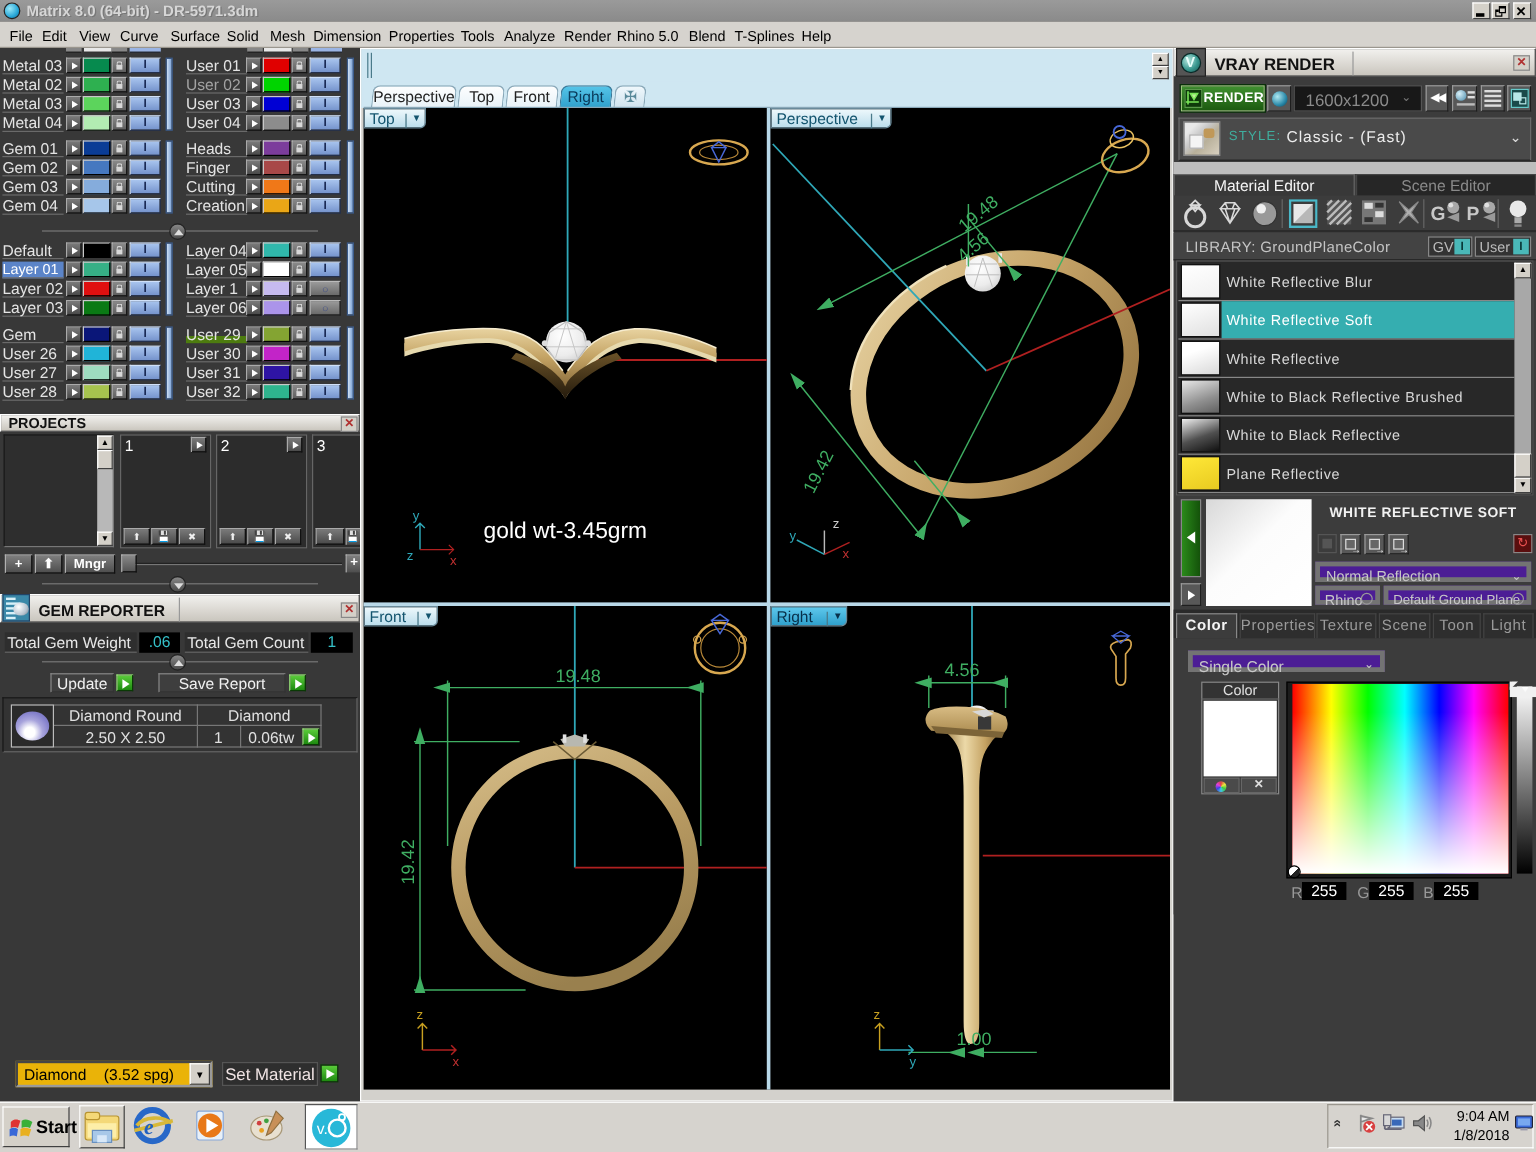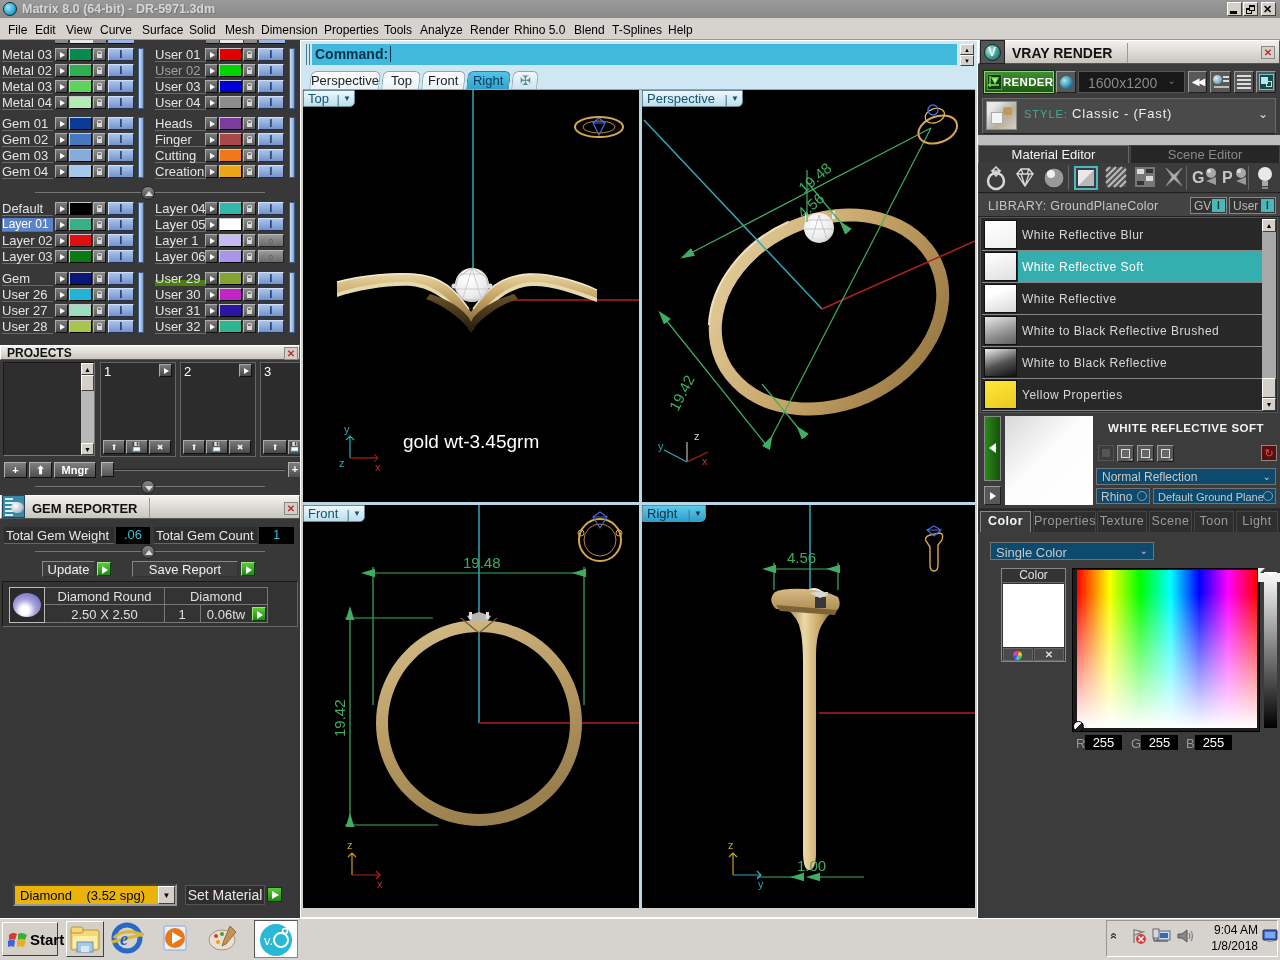--- a/index.html
+++ b/index.html
@@ -14,21 +14,21 @@
 .arr i{position:absolute;left:4px;top:3px;width:0;height:0;border-left:5px solid #fff;border-top:3px solid transparent;border-bottom:3px solid transparent}
 .sw{width:23px;height:13px;border-top:1px solid #c8c8c8;border-left:1px solid #c8c8c8;border-right:1px solid #000;border-bottom:1px solid #000}
 .lock{width:13px;height:13px;background:linear-gradient(#8a8a8a,#5e5e5e);border-top:1px solid #b5b5b5;border-left:1px solid #b5b5b5;border-right:1px solid #161616;border-bottom:1px solid #161616}
 .lock i{position:absolute;left:3px;top:5px;width:5px;height:4px;background:#d8d8d8}
 .lock i:before{content:"";position:absolute;left:0px;top:-3px;width:3px;height:3px;border:1px solid #d8d8d8;border-bottom:none;border-radius:2px 2px 0 0}
 .ib{width:26px;height:13px;background:linear-gradient(#a8c4ee,#7593cc);border-top:1px solid #d0e0f8;border-left:1px solid #d0e0f8;border-right:1px solid #24304c;border-bottom:1px solid #24304c;color:#1a2a55;font-weight:bold;font-size:10px;text-align:center;line-height:12px}
 .ob{width:26px;height:13px;background:linear-gradient(#9a9a9a,#6a6a6a);border-top:1px solid #bbb;border-left:1px solid #bbb;border-right:1px solid #222;border-bottom:1px solid #222;color:#3a4a8a;font-size:9px;text-align:center;line-height:12px}
 .vbar{width:6px;background:linear-gradient(90deg,#cfe0f4,#7aa0d4);border:1px solid #3a5a8a}
 .gbtn{width:14px;height:14px;background:linear-gradient(#5acc3a,#1e8a10);border:1px solid #0a3a05;border-top-color:#9ae87a;border-left-color:#9ae87a}
 .gbtn i{position:absolute;left:4px;top:3px;width:0;height:0;border-left:6px solid #fff;border-top:4px solid transparent;border-bottom:4px solid transparent}
-.dd{background:#0c4a6e;border:1px solid #737373;color:#c8c8c8}
+.dd{background:#4c1d95;border:4px solid #737373;color:#c8c8c8}
 </style></head><body>
 <div id="screen">
     <div class="ab" style="left:0;top:0;width:1280px;height:18px;background:linear-gradient(#9a9a9a,#8a8a8a)"></div>
     <div class="ab" style="left:3px;top:2px;width:14px;height:14px;border-radius:50%;background:radial-gradient(circle at 35% 35%,#9ae8f8,#2aa8d8 60%,#0a6898);border:1px solid #222"></div>
     <div class="ab" style="left:22px;top:2px;font-size:12.5px;font-weight:bold;color:#d6d6d6;text-shadow:1px 1px 0 #777">Matrix 8.0 (64-bit) - DR-5971.3dm</div>
     <div class="ab g3d" style="left:1227px;top:2px;width:15px;height:14px">
       <div style="position:relative;width:100%;height:100%">
         <div class="ab" style="left:2px;top:8px;width:7px;height:3px;background:#000"></div>
       </div>
     </div>
@@ -462,24 +462,20 @@
       <div class="ab g3d" style="left:143px;top:0px;width:17px;height:18px;text-align:center;font-size:8px;line-height:17px;color:#000">▼</div>
     </div>
     <div class="ab" style="left:185px;top:885px;width:80px;height:20px;background:#2e2e2e;border:1px solid #555;color:#f0e4e4;font-size:14px;text-align:center;line-height:18px">Set Material</div>
     <div class="ab" style="left:267px;top:887px;width:15px;height:15px;background:linear-gradient(#5acc3a,#1e8a10);border:1px solid #0a3a05">
       <div class="ab" style="left:4px;top:3px;width:0;height:0;border-left:7px solid #fff;border-top:4px solid transparent;border-bottom:4px solid transparent"></div>
     </div>
     <div class="ab" style="left:300px;top:40px;width:678px;height:878px;background:#d3d1cc;border:1px solid #fff"></div>
     <div class="ab" style="left:301px;top:41px;width:676px;height:49px;background:#cfe7f2"></div>
     <div class="ab" style="left:306px;top:44px;width:1px;height:21px;background:#4a7a8a"></div>
     <div class="ab" style="left:309px;top:44px;width:1px;height:21px;background:#4a7a8a"></div>
-    <div class="ab" style="left:312px;top:44px;width:645px;height:21px;background:#41b9dc">
-      <div class="ab" style="left:3px;top:2px;font-size:14px;font-weight:bold;color:#0a3050">Command:</div>
-      <div class="ab" style="left:78px;top:2px;width:1px;height:16px;background:#0a3050"></div>
-    </div>
     <div class="ab g3d" style="left:960px;top:44px;width:14px;height:11px;text-align:center;font-size:6px;line-height:10px;color:#000">▲</div>
     <div class="ab g3d" style="left:960px;top:55px;width:14px;height:11px;text-align:center;font-size:6px;line-height:10px;color:#000">▼</div>
     <div class="ab" style="left:303px;top:68px;width:672px;height:22px;background:#cfe7f2"></div>
     <div class="ab" style="left:310px;top:71px;width:70px;height:19px;background:linear-gradient(#fdfefe,#e8f2f8);color:#222;border:1px solid #8aa8b8;border-bottom:none;border-radius:6px 6px 0 0;text-align:center;font-size:13px;line-height:18px;transform:skewX(-6deg)"><span style="display:inline-block;transform:skewX(6deg)">Perspective</span></div>
     <div class="ab" style="left:382px;top:71px;width:38px;height:19px;background:linear-gradient(#fdfefe,#e8f2f8);color:#222;border:1px solid #8aa8b8;border-bottom:none;border-radius:6px 6px 0 0;text-align:center;font-size:13px;line-height:18px;transform:skewX(-6deg)"><span style="display:inline-block;transform:skewX(6deg)">Top</span></div>
     <div class="ab" style="left:422px;top:71px;width:43px;height:19px;background:linear-gradient(#fdfefe,#e8f2f8);color:#222;border:1px solid #8aa8b8;border-bottom:none;border-radius:6px 6px 0 0;text-align:center;font-size:13px;line-height:18px;transform:skewX(-6deg)"><span style="display:inline-block;transform:skewX(6deg)">Front</span></div>
     <div class="ab" style="left:467px;top:71px;width:43px;height:19px;background:linear-gradient(#55c4e8,#2fa0cc);color:#0a3a5a;border:1px solid #3a7a9a;border-bottom:none;border-radius:6px 6px 0 0;text-align:center;font-size:13px;line-height:18px;transform:skewX(-6deg)"><span style="display:inline-block;transform:skewX(6deg)">Right</span></div>
     <div class="ab" style="left:512px;top:71px;width:26px;height:19px;background:linear-gradient(#f0f8fc,#cfe3ee);color:#5a8a9a;border:1px solid #8aa8b8;border-bottom:none;border-radius:6px 6px 0 0;text-align:center;font-size:13px;line-height:18px;transform:skewX(-6deg)"><span style="display:inline-block;transform:skewX(6deg)">✠</span></div>
     <div class="ab" style="left:303px;top:89px;width:672px;height:1px;background:#8aa8b8"></div>
     <div class="ab" style="left:303px;top:90px;width:672px;height:818px;background:#000"></div>
@@ -790,21 +786,21 @@
     <div class="ab" style="left:984px;top:284px;width:33px;height:29px;background:linear-gradient(160deg,#ffffff 30%,#d8d8d8);border:1px solid #111"></div>
     <div class="ab" style="left:1022px;top:292px;font-size:12px;color:#d8d8d8;letter-spacing:0.5px">White Reflective</div>
     <div class="ab" style="left:982px;top:314px;width:280px;height:1px;background:#888"></div>
     <div class="ab" style="left:984px;top:316px;width:33px;height:29px;background:linear-gradient(160deg,#e8e8e8,#909090 60%,#606060);border:1px solid #111"></div>
     <div class="ab" style="left:1022px;top:324px;font-size:12px;color:#d8d8d8;letter-spacing:0.5px">White to Black Reflective Brushed</div>
     <div class="ab" style="left:982px;top:346px;width:280px;height:1px;background:#888"></div>
     <div class="ab" style="left:984px;top:348px;width:33px;height:29px;background:linear-gradient(160deg,#f0f0f0,#505050 55%,#101010);border:1px solid #111"></div>
     <div class="ab" style="left:1022px;top:356px;font-size:12px;color:#d8d8d8;letter-spacing:0.5px">White to Black Reflective</div>
     <div class="ab" style="left:982px;top:378px;width:280px;height:1px;background:#888"></div>
     <div class="ab" style="left:984px;top:380px;width:33px;height:29px;background:linear-gradient(160deg,#ffe838,#e8ca20);border:1px solid #111"></div>
-    <div class="ab" style="left:1022px;top:388px;font-size:12px;color:#d8d8d8;letter-spacing:0.5px">Yellow Properties</div>
+    <div class="ab" style="left:1022px;top:388px;font-size:12px;color:#d8d8d8;letter-spacing:0.5px">Plane Reflective</div>
     <div class="ab" style="left:982px;top:410px;width:280px;height:1px;background:#888"></div>
     <div class="ab" style="left:1262px;top:219px;width:14px;height:192px;background:#a8a8a8"></div>
     <div class="ab g3d" style="left:1262px;top:219px;width:14px;height:13px;text-align:center;font-size:7px;line-height:12px;color:#000">▲</div>
     <div class="ab g3d" style="left:1262px;top:398px;width:14px;height:13px;text-align:center;font-size:7px;line-height:12px;color:#000">▼</div>
     <div class="ab g3d" style="left:1262px;top:378px;width:14px;height:20px"></div>
     <div class="ab" style="left:984px;top:416px;width:17px;height:65px;background:linear-gradient(90deg,#2a8a1a,#14520a);border:1px solid #888">
       <div class="ab" style="left:4px;top:26px;width:0;height:0;border-right:7px solid #fff;border-top:5px solid transparent;border-bottom:5px solid transparent"></div>
     </div>
     <div class="ab btn3d" style="left:984px;top:486px;width:17px;height:19px">
       <div class="ab" style="left:5px;top:5px;width:0;height:0;border-left:6px solid #fff;border-top:4px solid transparent;border-bottom:4px solid transparent"></div>

